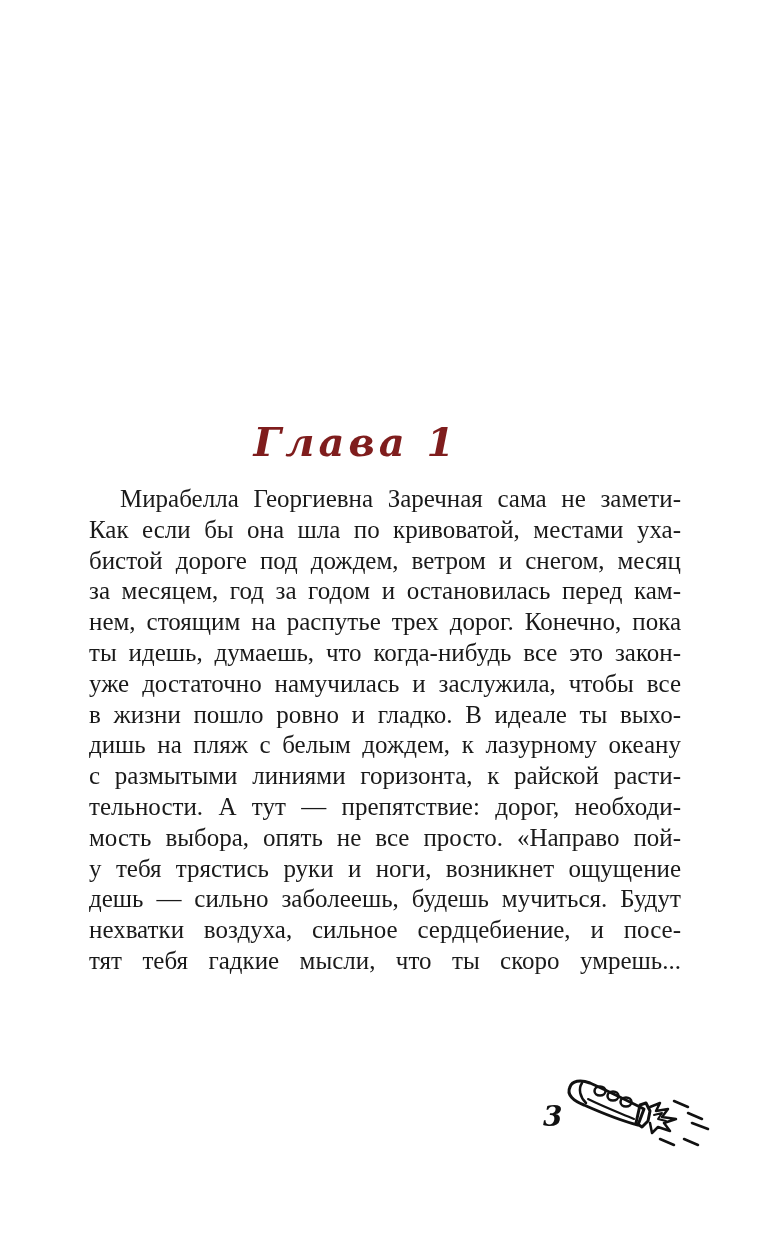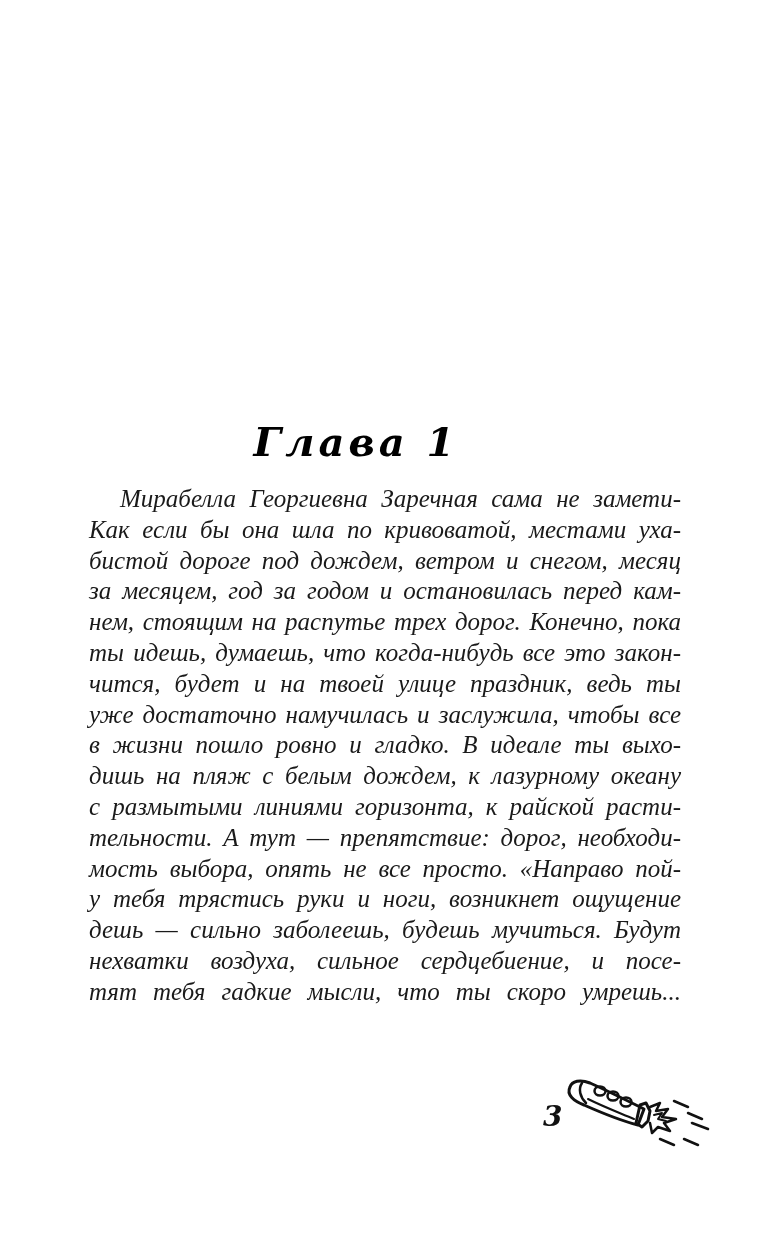--- a/index.html
+++ b/index.html
@@ -19,28 +19,27 @@
       position: absolute;
       top: 418px;
       left: 0;
       width: 712px;
       text-align: center;
       font-family: "DejaVu Serif", serif;
       font-style: italic;
       font-weight: bold;
       font-size: 40px;
       letter-spacing: 4px;
-      color: #000000;
+      color: #7f1d1d;
     }
     .body-text {
       position: absolute;
       top: 484px;
       left: 89px;
       width: 592px;
-      font-style: italic;
     }
     .line {
       display: block;
       height: 30.8px;
       line-height: 30.8px;
       font-size: 25px;
       white-space: nowrap;
       text-align: justify;
       text-align-last: justify;
     }
@@ -70,21 +69,20 @@
 
 <div class="chapter-title">Глава 1</div>
 
 <div class="body-text">
   <span class="line indent">Мирабелла Георгиевна Заречная сама не замети-</span>
   <span class="line">Как если бы она шла по кривоватой, местами уха-</span>
   <span class="line">бистой дороге под дождем, ветром и снегом, месяц</span>
   <span class="line">за месяцем, год за годом и остановилась перед кам-</span>
   <span class="line">нем, стоящим на распутье трех дорог. Конечно, пока</span>
   <span class="line">ты идешь, думаешь, что когда-нибудь все это закон-</span>
-  <span class="line">чится, будет и на твоей улице праздник, ведь ты</span>
   <span class="line">уже достаточно намучилась и заслужила, чтобы все</span>
   <span class="line">в жизни пошло ровно и гладко. В идеале ты выхо-</span>
   <span class="line">дишь на пляж с белым дождем, к лазурному океану</span>
   <span class="line">с размытыми линиями горизонта, к райской расти-</span>
   <span class="line">тельности. А тут — препятствие: дорог, необходи-</span>
   <span class="line">мость выбора, опять не все просто. «Направо пой-</span>
   <span class="line">у тебя трястись руки и ноги, возникнет ощущение</span>
   <span class="line">дешь — сильно заболеешь, будешь мучиться. Будут</span>
   <span class="line">нехватки воздуха, сильное сердцебиение, и посе-</span>
   <span class="line">тят тебя гадкие мысли, что ты скоро умрешь...</span>

